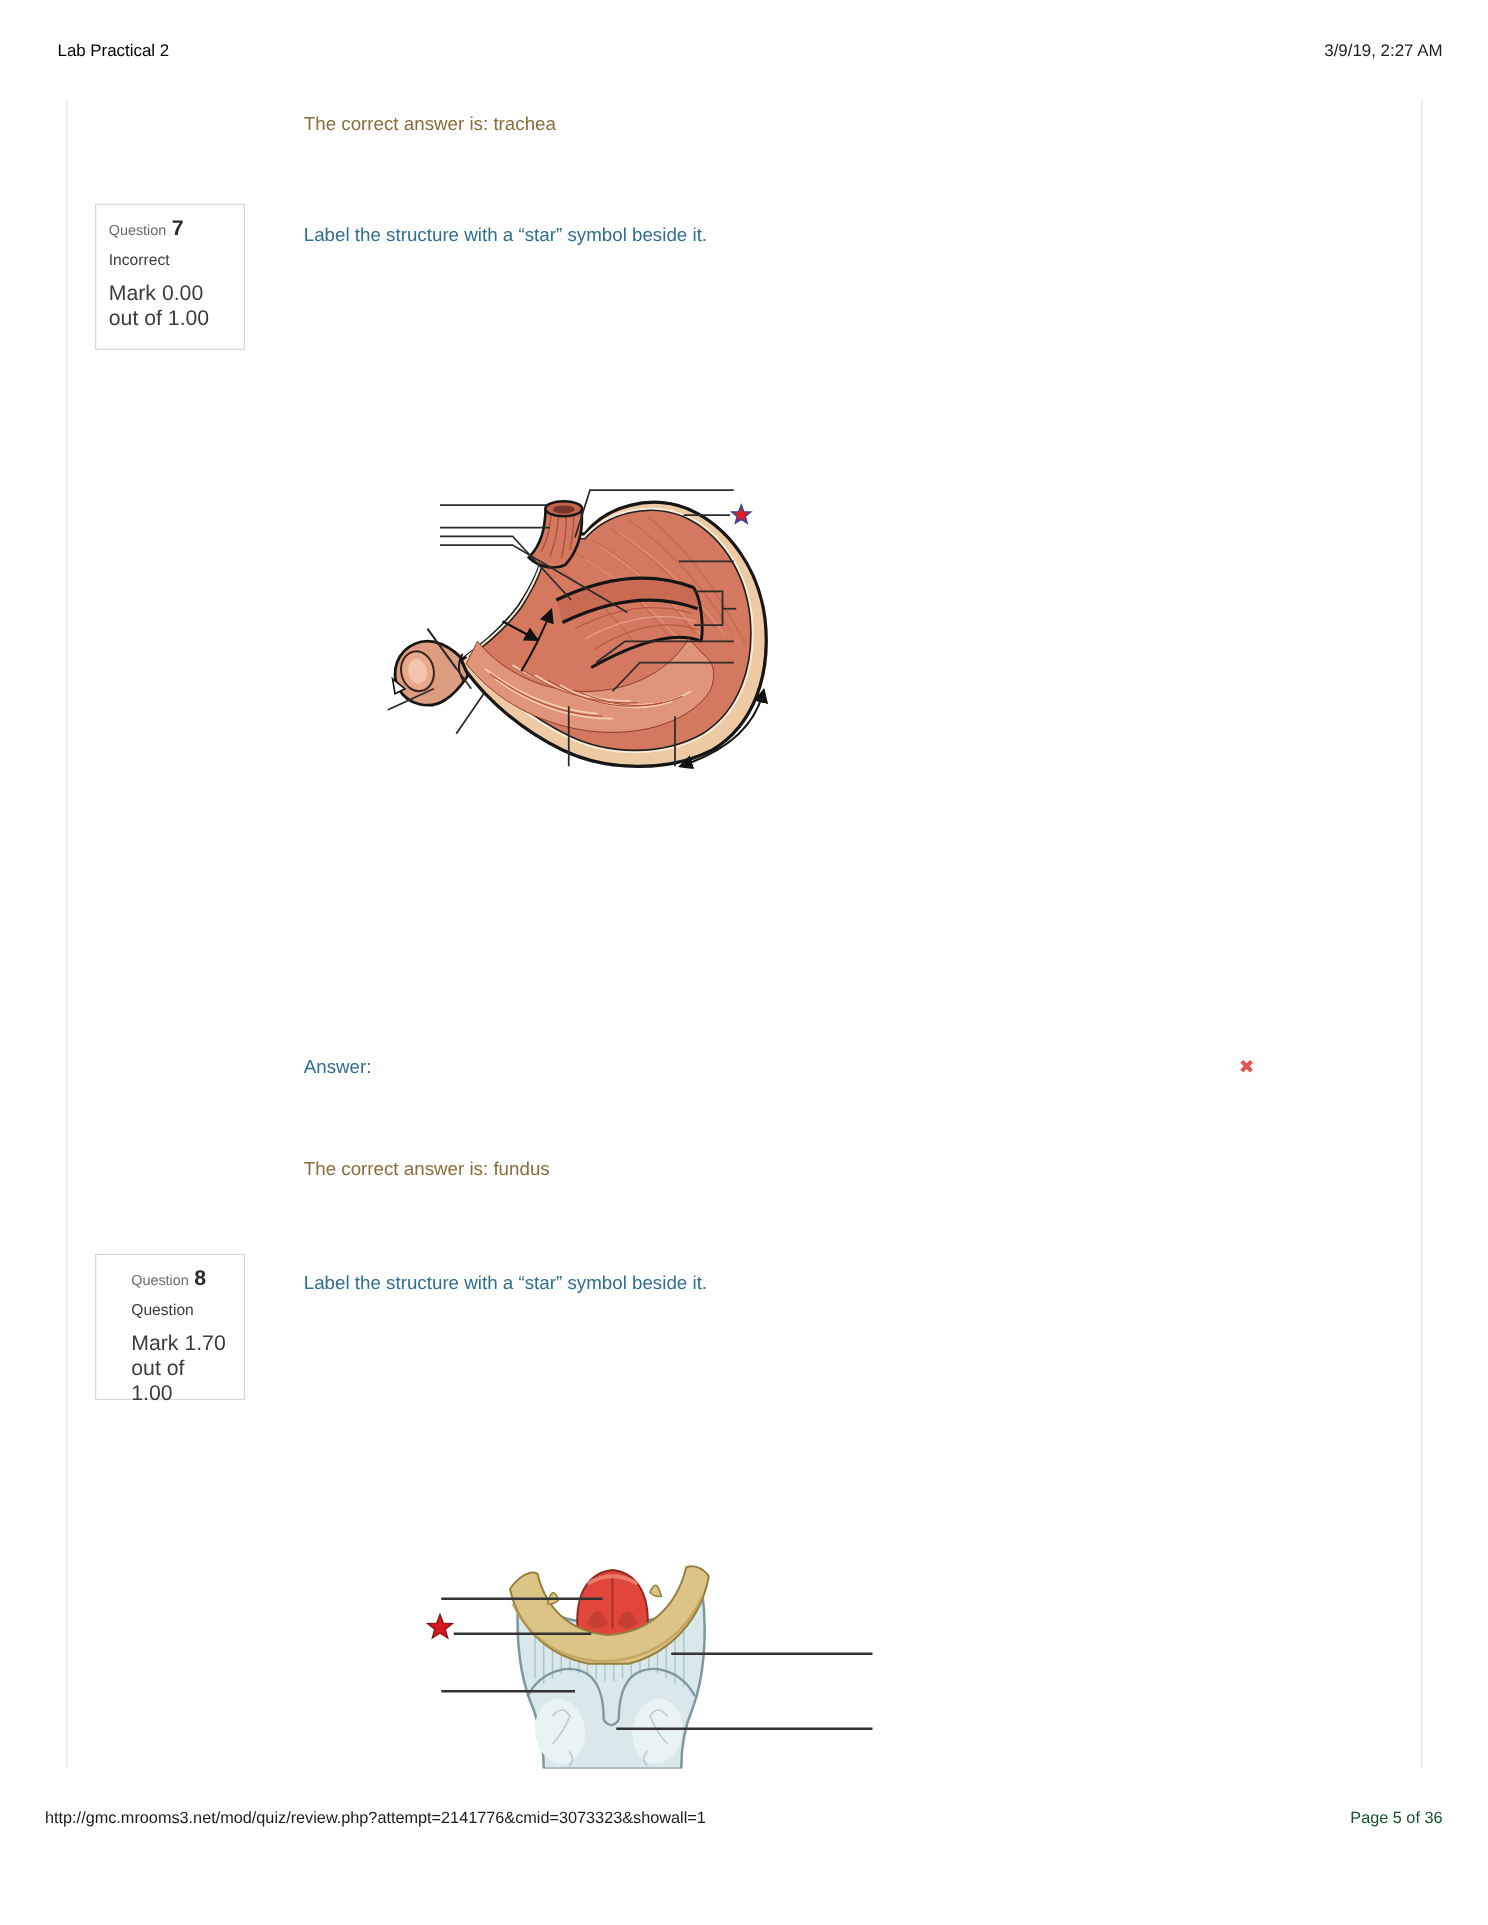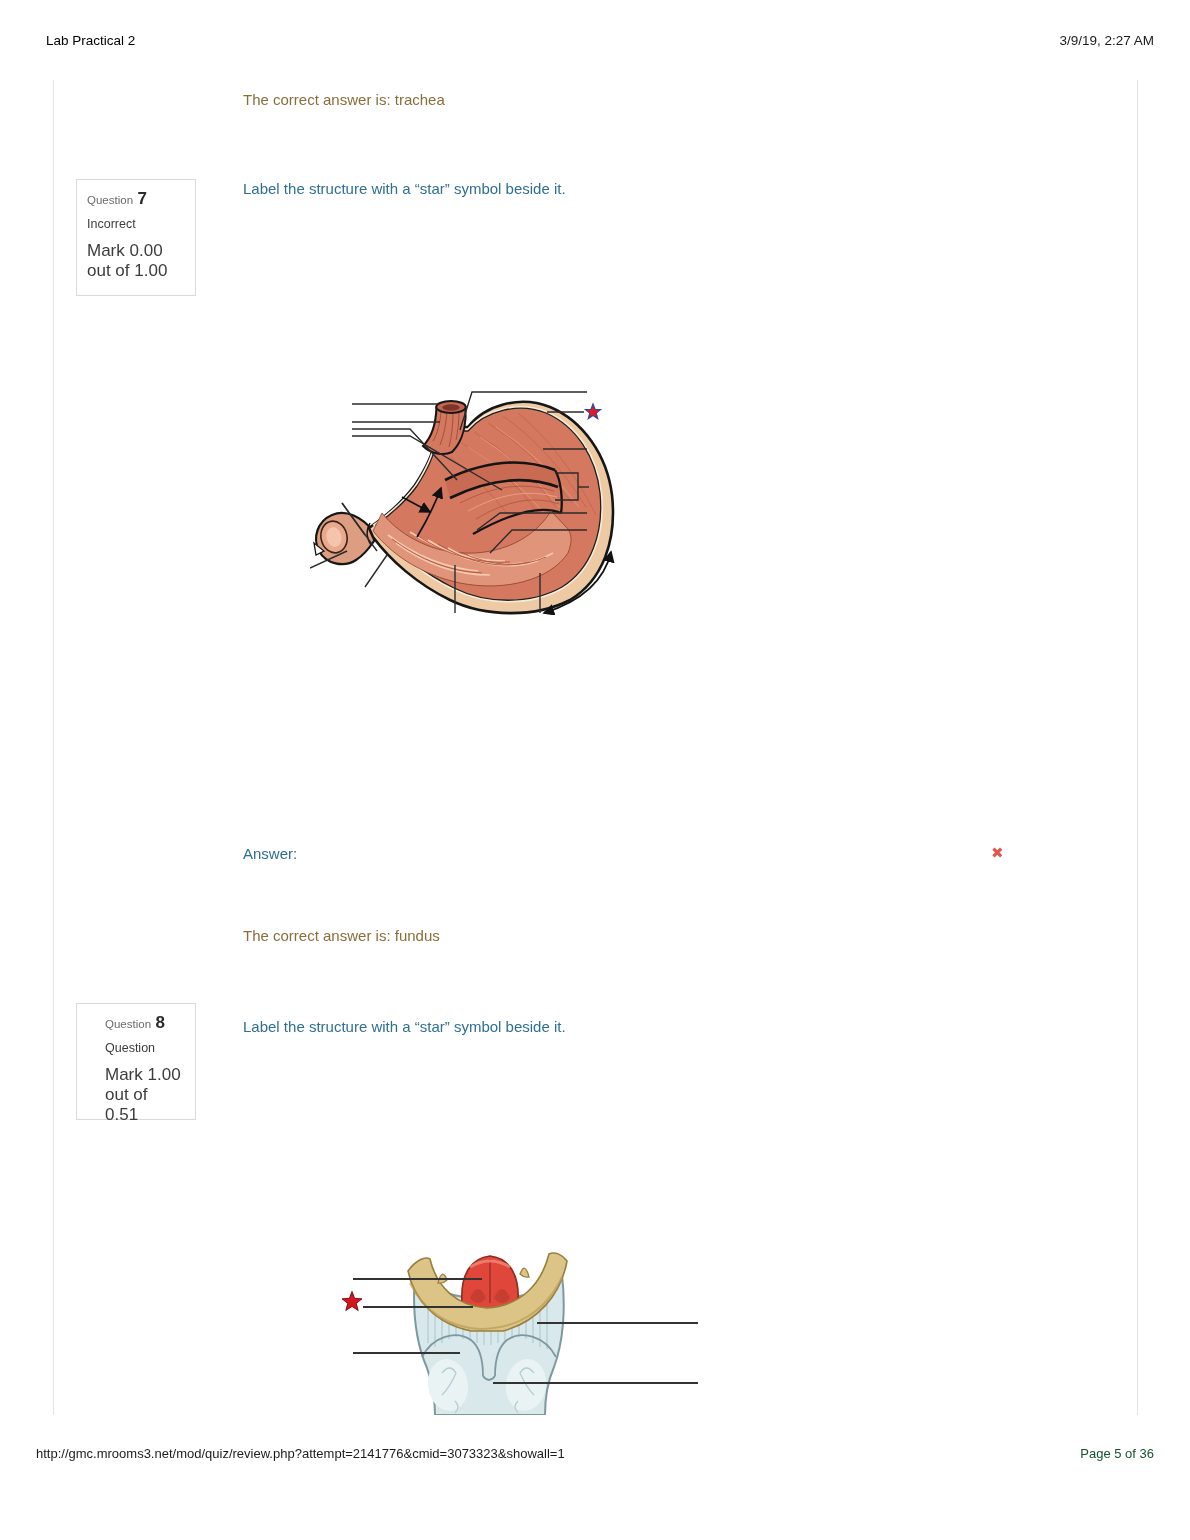--- a/index.html
+++ b/index.html
@@ -12,21 +12,21 @@
 
   .content-frame { position:absolute; left:53px; top:80px; width:1085px; height:1335px;
                    border-left:1px solid #e4e4e4; border-right:1px solid #e4e4e4; }
 
   .feedback { position:absolute; font-size:15px; color:#8a6d3b; }
   .fb-trachea { left:243px; top:91px; }
   .fb-fundus  { left:243px; top:927px; }
 
   .qbox { position:absolute; left:76px; width:120px; height:117px; background:#fff;
           border:1px solid #d9d9d9; padding:9px 10px; }
-  .qbox-7 { top:179px; }
+  .qbox-7 { top:163px; }
   .qbox-8 { top:1003px;padding-left:28px; }
   .q-no-label { font-size:11.5px; color:#6a6a6a; }
   .q-no { font-size:17px; font-weight:bold; color:#2b2b2b; }
   .q-status { font-size:12.5px; color:#3c3c3c; margin-top:8px; }
   .q-mark { font-size:17px; color:#3c3c3c; margin-top:10px; line-height:20px; }
 
   .prompt { position:absolute; left:243px; font-size:15px; color:#2f6f91; }
   .prompt-7 { top:180px; }
   .prompt-8 { top:1018px; }
 
@@ -172,21 +172,21 @@
   <div class="answer-x">✖</div>
 
   <div class="feedback fb-fundus">The correct answer is: fundus</div>
 
   <div class="qbox qbox-8">
     <div>
       <span class="q-no-label">Question</span>
       <span class="q-no">8</span>
     </div>
     <div class="q-status">Question</div>
-    <div class="q-mark">Mark 1.00 out of 0.51</div>
+    <div class="q-mark">Mark 1.70 out of 1.00</div>
   </div>
 
   <div class="prompt prompt-8">Label the structure with a “star” symbol beside it.</div>
 
   <div class="fig fig-larynx">
     <svg width="380" height="172" viewBox="0 0 380 172">
 
       <g>
         <path d="M85,30 C82,68 86,100 97,125 C103,142 105,158 105,172 L215,172 C215,156 217,140 224,124 C233,100 236,66 232,32 C216,48 192,56 158,56 C124,56 98,46 85,30 Z" fill="#d9e8ea" stroke="#7e98a0" stroke-width="2"></path>
         <ellipse cx="118" cy="142" rx="20" ry="26" fill="#eaf3f4" transform="rotate(-8 118 142)"></ellipse>

